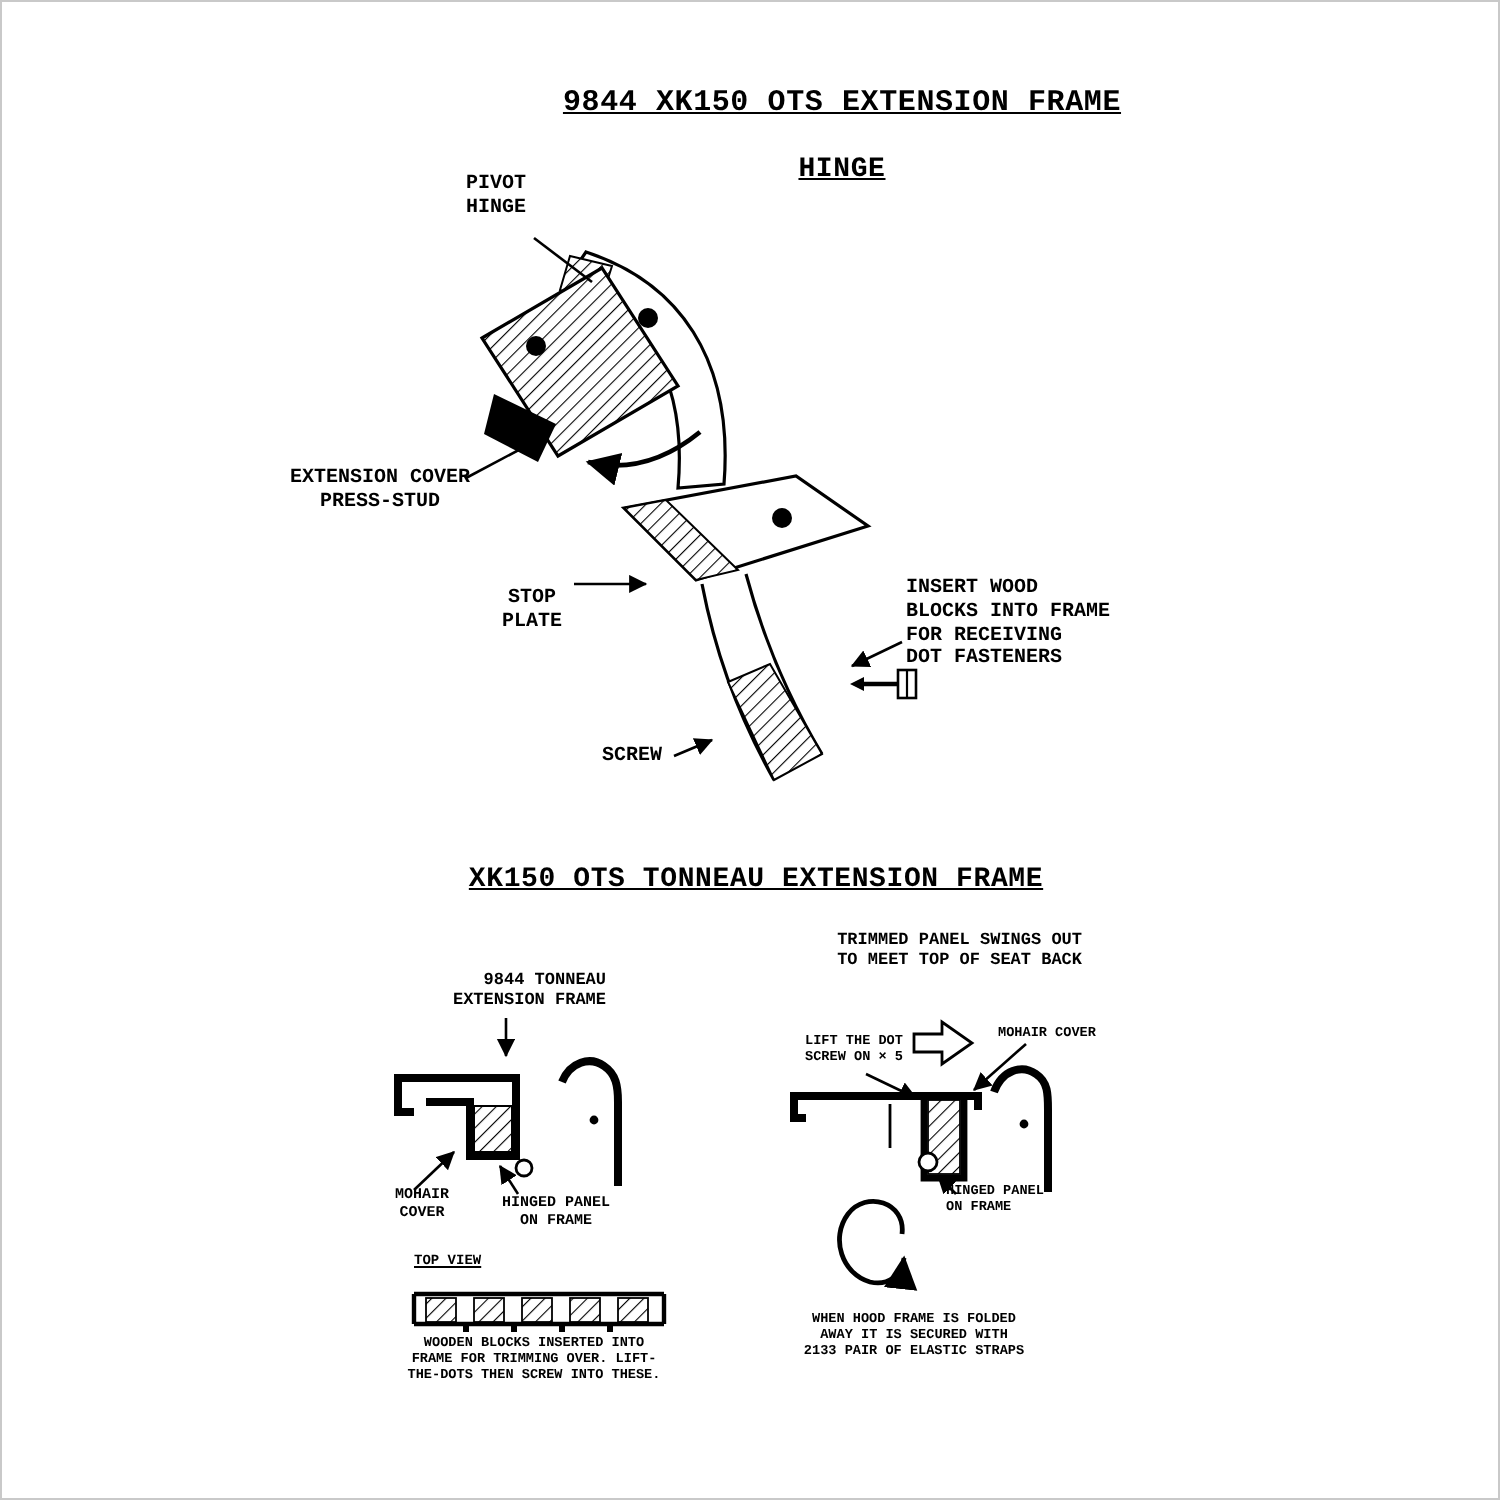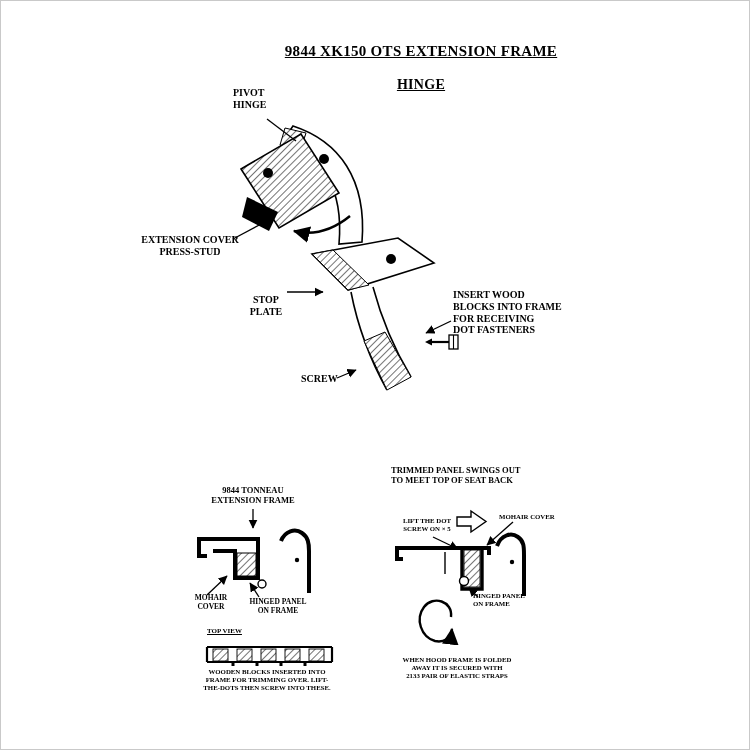--- a/index.html
+++ b/index.html
@@ -2,38 +2,38 @@
 <html><head>
 <meta charset="utf-8">
 <style>
   html,body{margin:0;padding:0;background:#ffffff;}
   .page{
     position:relative;
     width:750px;height:750px;
     background:#ffffff;
     border:1px solid #c9c9c9;
     box-sizing:border-box;
-    font-family:Liberation Serif, serif;
+    font-family:Liberation Mono, monospace;
     color:#000;
     overflow:hidden;
   }
   svg.art{position:absolute;left:0;top:0;}
   .lbl{
     position:absolute;
     font-weight:bold;
     white-space:pre-line;
     line-height:1.18;
     color:#000;
   }
   .center{text-align:center;}
   .u{text-decoration:underline;}
   .h1{font-size:15px;letter-spacing:.3px;}
   .h2{font-size:14px;letter-spacing:.3px;}
   .m{font-size:10px;}
-  .s8{font-size:8.5px;}
+  .s8{font-size:8.5px;text-align:right;}
   .s75{font-size:7.5px;}
   .s7{font-size:7px;}
   .s65{font-size:6.8px;}
 </style>
 </head>
 <body>
 
 <div class="page">
 
   <svg class="art" width="750" height="750" viewBox="0 0 750 750">
@@ -136,20 +136,21 @@
   <div class="lbl m center" style="left:138px;top:233px;width:102px;text-align:center;">EXTENSION COVER
 PRESS-STUD</div>
   <div class="lbl m center" style="left:242px;top:277px;width:46px;margin-top:16px;">STOP
 PLATE</div>
   <div class="lbl m" style="left:452px;top:288px;width:120px;">INSERT WOOD
 BLOCKS INTO FRAME
 FOR RECEIVING
 DOT FASTENERS</div>
   <div class="lbl m" style="left:300px;top:372px;width:44px;">SCREW</div>
 
+  <div class="lbl h2 center u" style="left:127px;top:431px;width:500px;">XK150 OTS TONNEAU EXTENSION FRAME</div>
 
   <div class="lbl s8 center" style="left:202px;top:484px;width:100px;">9844 TONNEAU
 EXTENSION FRAME</div>
   <div class="lbl s75 center" style="left:188px;top:593px;width:44px;">MOHAIR
 COVER</div>
   <div class="lbl s75 center" style="left:240px;top:597px;width:74px;">HINGED PANEL
 ON FRAME</div>
   <div class="lbl s7 u" style="left:206px;top:626px;width:60px;">TOP VIEW</div>
   <div class="lbl s65 center" style="left:196px;top:667px;width:140px;">WOODEN BLOCKS INSERTED INTO
 FRAME FOR TRIMMING OVER. LIFT-

